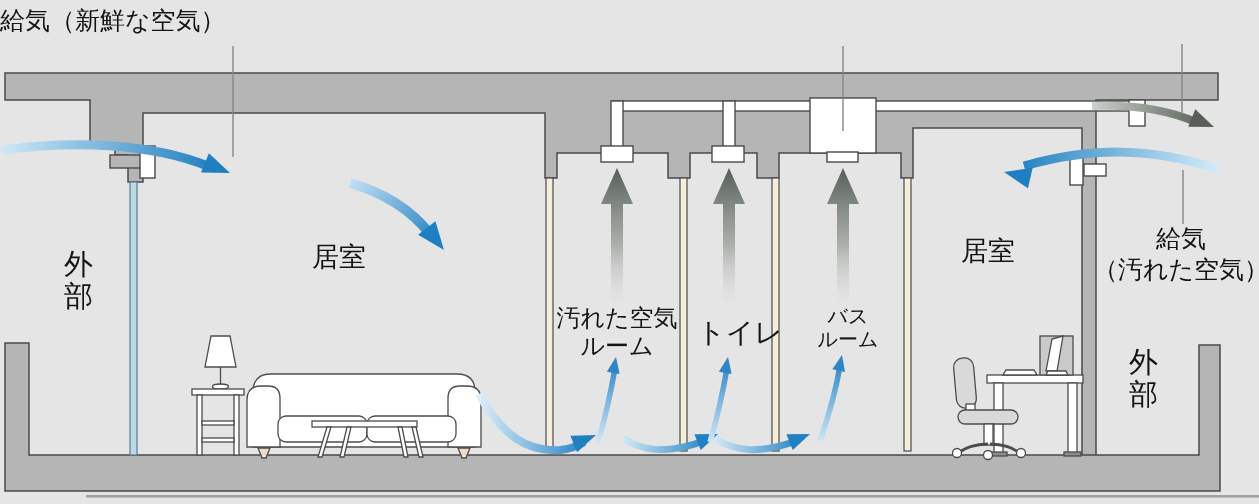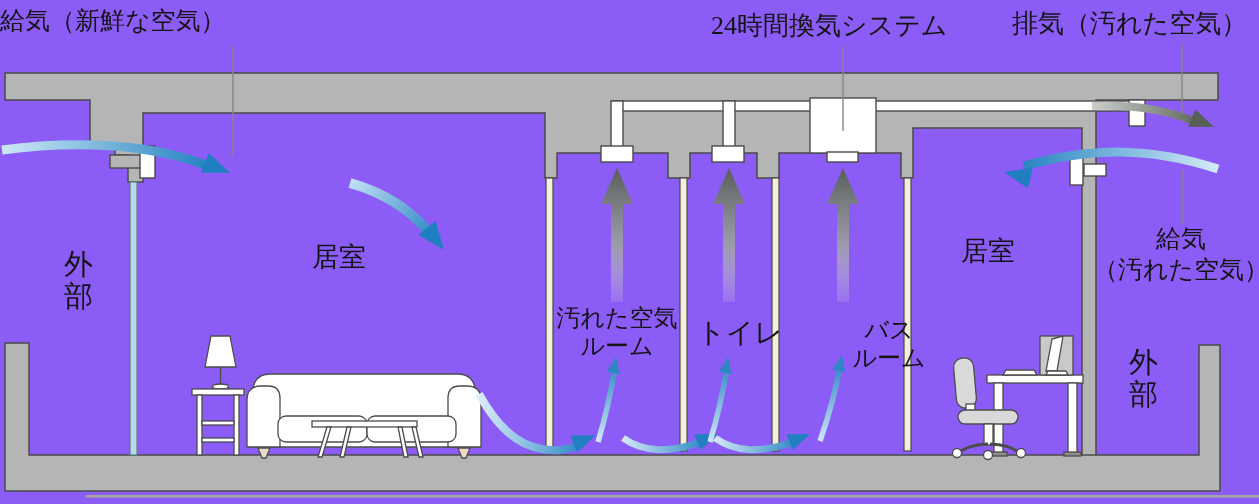--- a/index.html
+++ b/index.html
@@ -1,16 +1,16 @@
 <!DOCTYPE html>
 <html><head>
 <meta charset="utf-8">
 <style>
   html,body{margin:0;padding:0;background:#fff;}
-  #stage{position:relative;width:1259px;height:504px;background:#8b5cf6;overflow:hidden;
+  #stage{position:relative;width:1259px;height:504px;background:#e5e5e5;overflow:hidden;
          font-family:"Liberation Serif","DejaVu Serif",serif;}
   #diagram-svg{position:absolute;left:0;top:0;}
   .lbl{position:absolute;color:#141414;white-space:nowrap;line-height:1.15;}
   .ml{white-space:pre-line;text-align:center;}
   .vert{white-space:normal;word-break:break-all;line-height:1.12;font-family:Liberation Mono, monospace;}
 </style>
 </head>
 <body>
 
 <div id="stage">
@@ -225,27 +225,25 @@
 
   <g stroke="#868686" stroke-width="1.4">
     <line x1="233" y1="46" x2="233" y2="157"></line>
     <line x1="843" y1="46" x2="843" y2="131"></line>
     <line x1="1182" y1="44" x2="1182" y2="114"></line>
     <line x1="1183" y1="170" x2="1183" y2="224"></line>
   </g>
 </svg>
 
 <div class="lbl" style="left:0px;top:7px;font-size:25px;">給気（新鮮な空気）</div>
-<div class="lbl" style="left:711px;top:11px;font-size:26px;">24時間換気システム</div>
-<div class="lbl" style="left:1012px;top:9px;font-size:26px;">排気（汚れた空気）</div>
 <div class="lbl ml" style="left:1083px;top:224px;width:196px;font-size:25px;line-height:1.22;">給気
 （汚れた空気）</div>
 <div class="lbl" style="left:312px;top:242px;font-size:27px;">居室</div>
 <div class="lbl" style="left:961px;top:236px;font-size:27px;">居室</div>
 <div class="lbl vert" style="left:64px;top:251px;width:31px;font-size:29px;">外部</div>
 <div class="lbl vert" style="left:1129px;top:349px;width:31px;font-size:29px;">外部</div>
 <div class="lbl ml" style="left:556px;top:305px;width:122px;font-size:24px;line-height:1.16;">汚れた空気
 ルーム</div>
 <div class="lbl" style="left:697px;top:317px;font-size:28px;">トイレ</div>
-<div class="lbl ml" style="left:828px;top:305px;width:122px;font-size:24px;line-height:1.16;margin-top:12px;">バス
+<div class="lbl ml" style="left:787px;top:305px;width:122px;font-size:20px;line-height:1.16;">バス
 ルーム</div>
 
 </div>
 
 </body></html>

